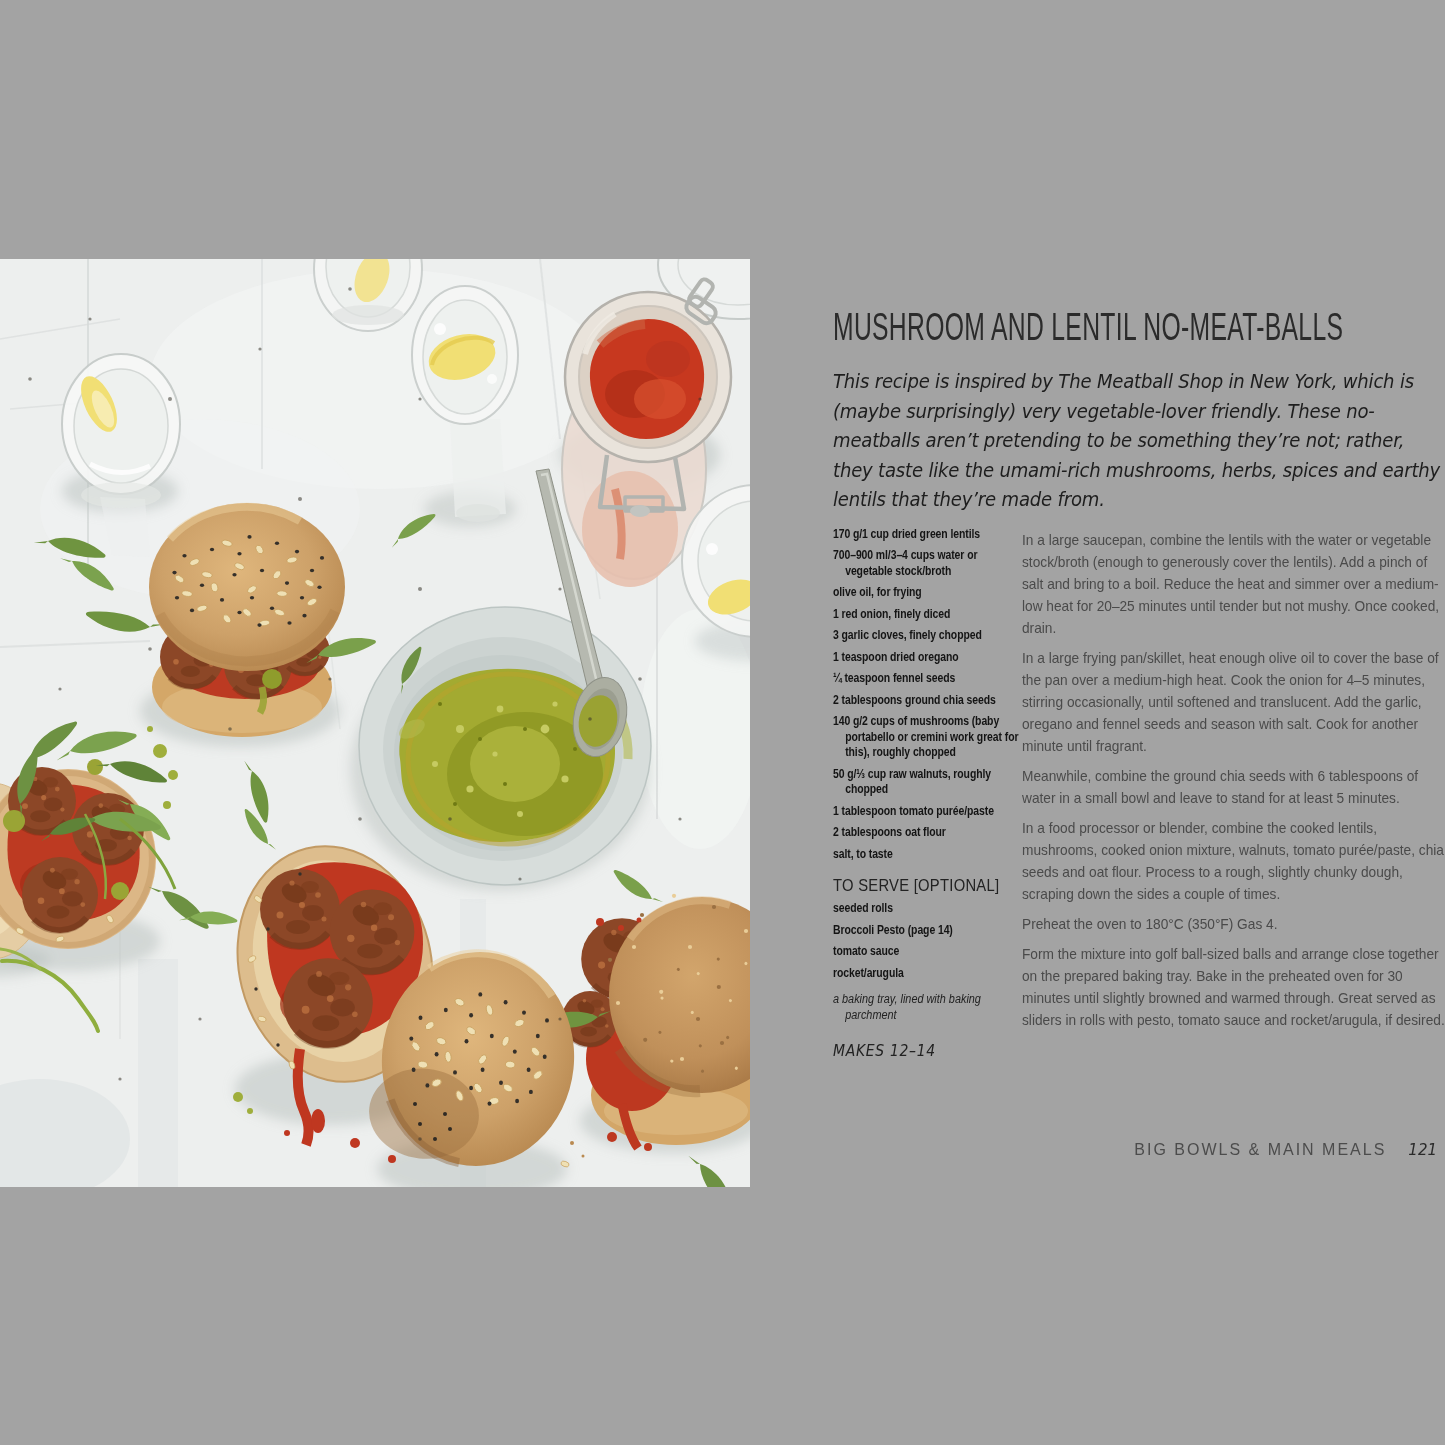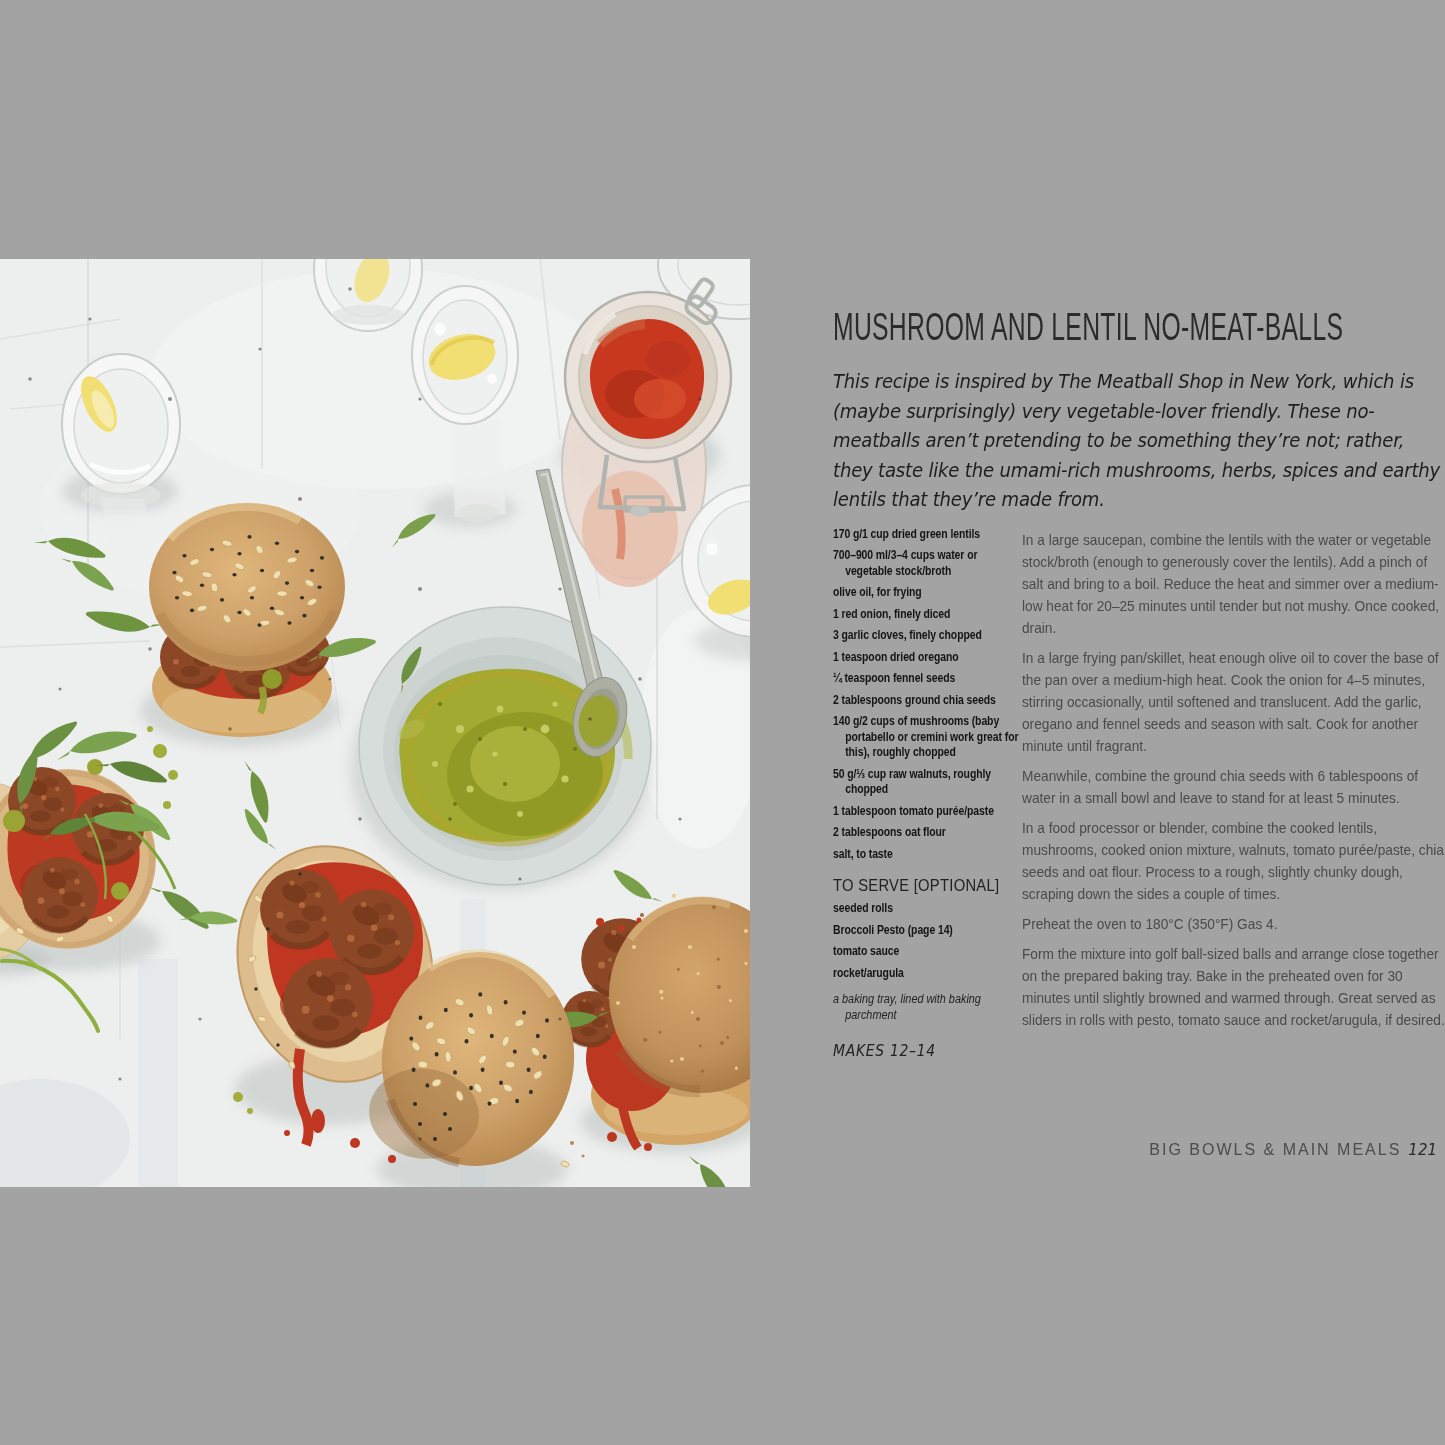--- a/index.html
+++ b/index.html
@@ -32,21 +32,21 @@
   .makes { margin-top:18px; font-family:"DejaVu Sans", sans-serif; font-style:italic;
            font-size:16px; color:#222; letter-spacing:0.8px; }
 
   .method { position:absolute; left:189px; top:2px; width:452px;
             transform:scaleX(.945); transform-origin:left top; }
   .method p { font-size:14.5px; line-height:22px; color:#4a4a4a; margin-bottom:8px; }
 
   .footer { position:absolute; right:8px; top:1141px; white-space:nowrap; }
   .footer .section { font-size:16px; letter-spacing:2px; color:#4c4c4c; }
   .footer .pnum { font-family:"DejaVu Sans", sans-serif; font-style:italic;
-                  font-size:15px; color:#2a2a2a; margin-left:7px; }
+                  font-size:15px; color:#2a2a2a; margin-left:22px; }
 </style>
 </head>
 <body>
 
 <div class="page">
 
   <svg class="photo" viewBox="0 0 750 928" xmlns="http://www.w3.org/2000/svg">
     <defs>
       <radialGradient id="bun1" cx="45%" cy="40%" r="70%">
         <stop offset="0%" stop-color="#dfb67c"></stop>

